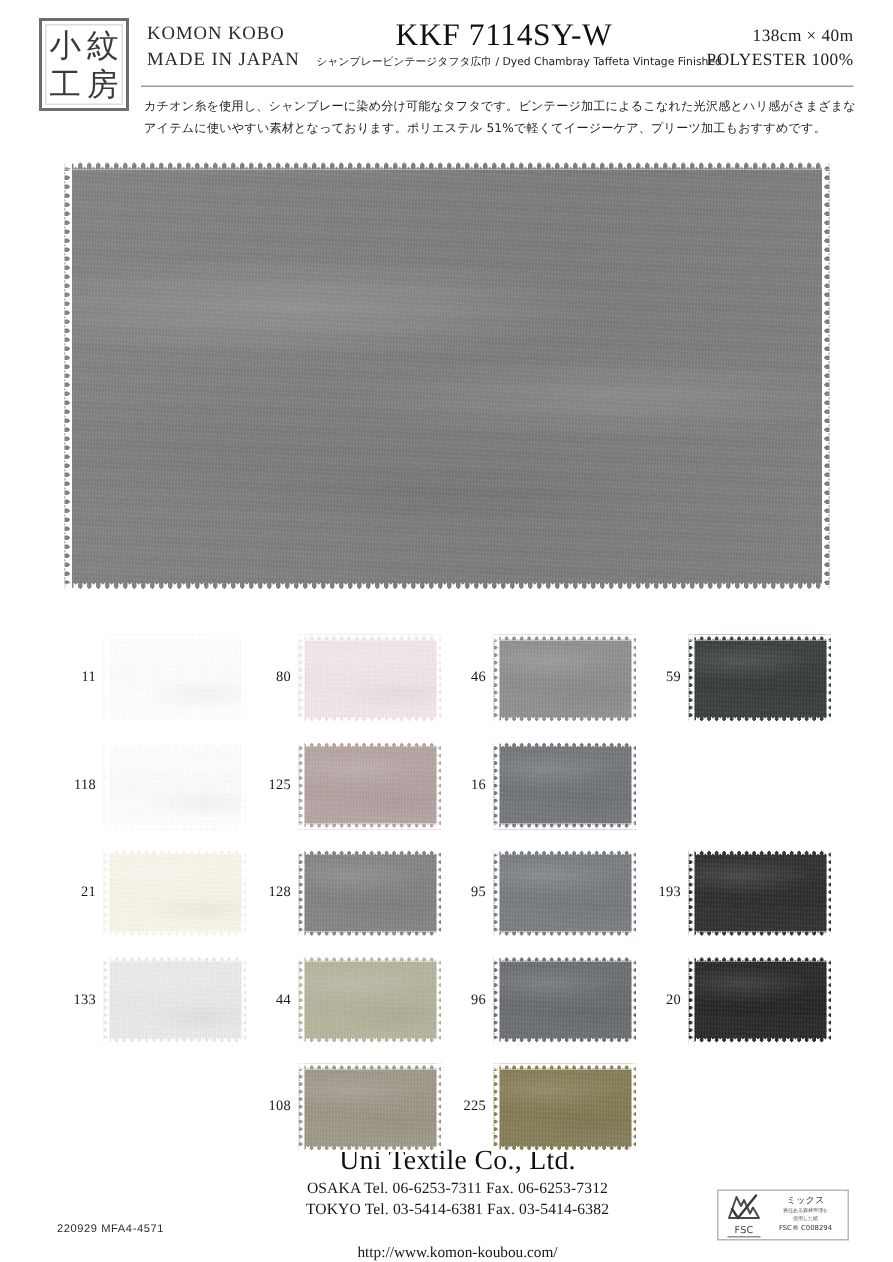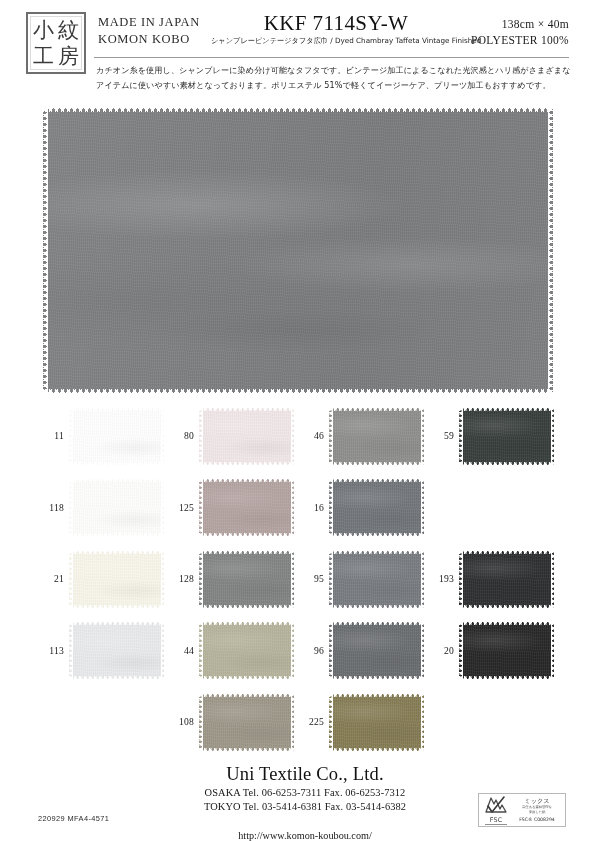--- a/index.html
+++ b/index.html
@@ -217,21 +217,21 @@
     position: absolute;
     left: 38px; top: 402px;
     width: 520px;
   }
   .grid-row {
     position: relative;
     height: 71.5px;
   }
   .cell {
     position: absolute;
-    top: 0;
+    top: 16px;
     width: 130px;
     height: 71.5px;
   }
   .cell-c0 { left: 0px; }
   .cell-c1 { left: 130px; }
   .cell-c2 { left: 260px; }
   .cell-c3 { left: 390px; }
 
   .cell-num {
     position: absolute;
@@ -424,22 +424,22 @@
     <div class="logo-box">
       <div class="logo-inner">
         <span class="logo-kanji">小</span>
         <span class="logo-kanji">紋</span>
         <span class="logo-kanji">工</span>
         <span class="logo-kanji">房</span>
       </div>
     </div>
 
     <div class="brand">
+      <div class="brand-line">KOMON  KOBO</div>
       <div class="brand-line">MADE IN JAPAN</div>
-      <div class="brand-line">KOMON  KOBO</div>
     </div>
 
     <div class="title-block">
       <div class="product-code">KKF 7114SY-W</div>
       <div class="product-sub">シャンブレービンテージタフタ広巾 / Dyed Chambray Taffeta Vintage Finished</div>
     </div>
 
     <div class="spec-block">
       <div class="spec-line">138cm × 40m</div>
       <div class="spec-line">POLYESTER 100%</div>
@@ -608,21 +608,21 @@
             </div>
             <div class="zig-s zig-s-top"></div>
             <div class="zig-s zig-s-bottom"></div>
             <div class="zig-sv zig-s-left"></div>
             <div class="zig-sv zig-s-right"></div>
           </div>
         </div>
       </div>
       <div class="grid-row">
         <div class="cell cell-c0">
-          <div class="cell-num">113</div>
+          <div class="cell-num">133</div>
           <div class="cell-swatch light-edge">
             <div class="fabric-sm" style="background-color: rgb(232, 233, 234);">
               <div class="sw-texture"></div>
               <div class="sw-shade"></div>
             </div>
             <div class="zig-s zig-s-top"></div>
             <div class="zig-s zig-s-bottom"></div>
             <div class="zig-sv zig-s-left"></div>
             <div class="zig-sv zig-s-right"></div>
           </div>

